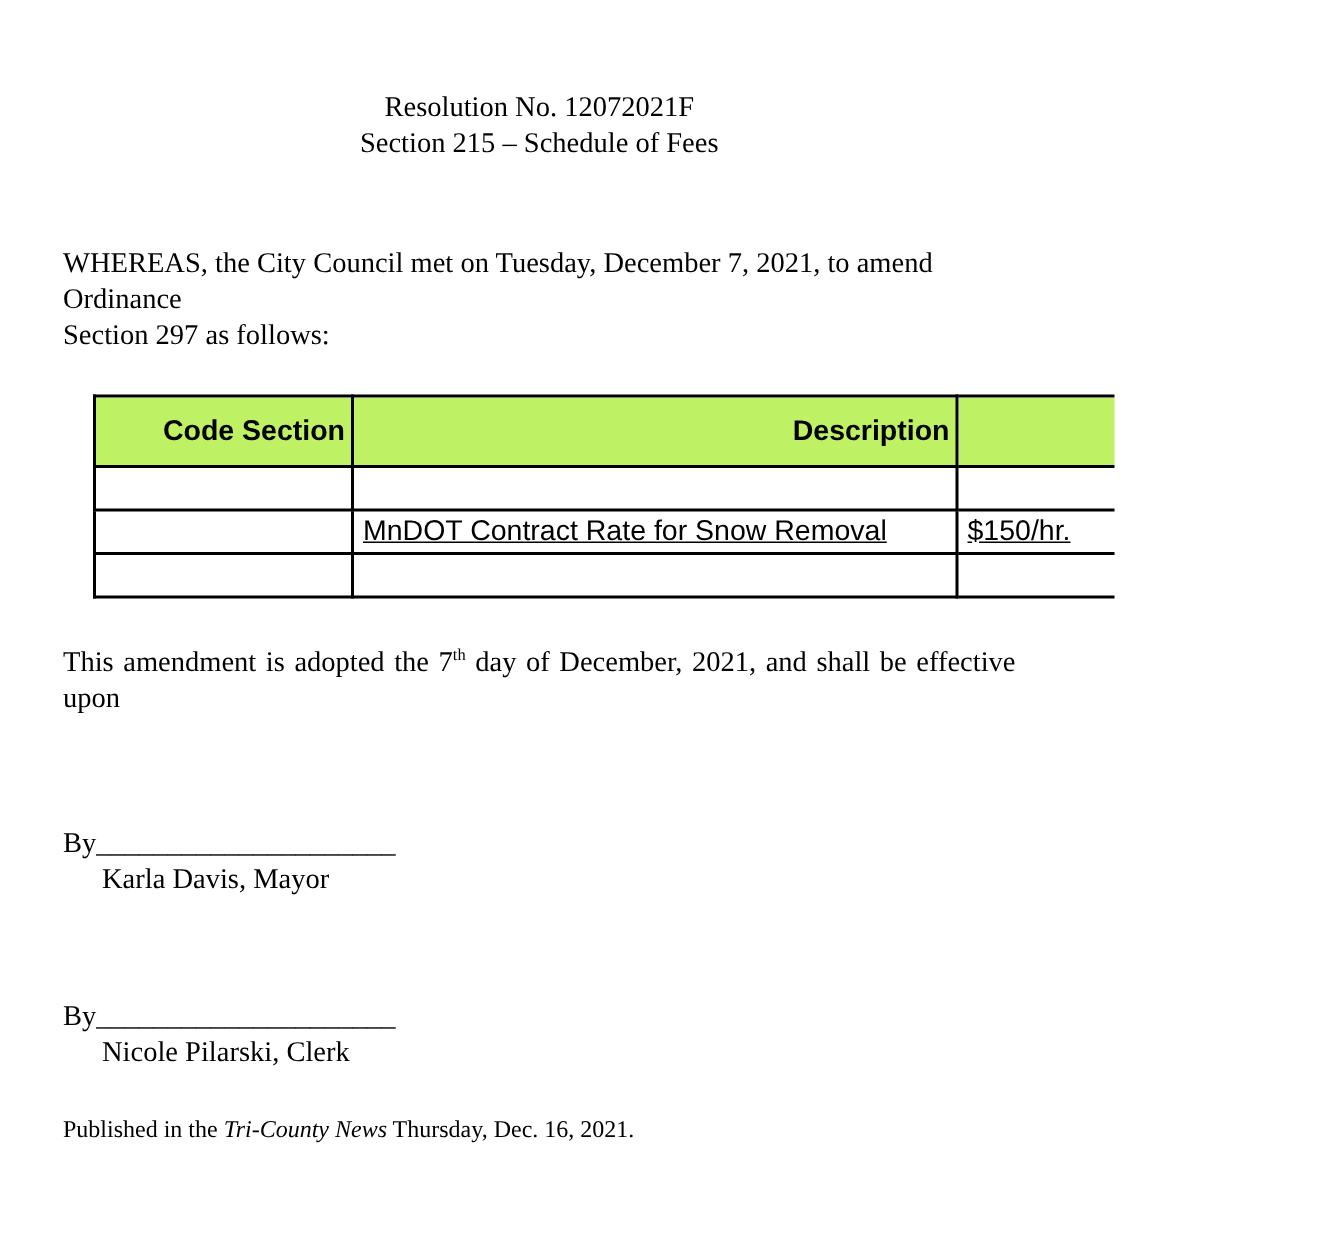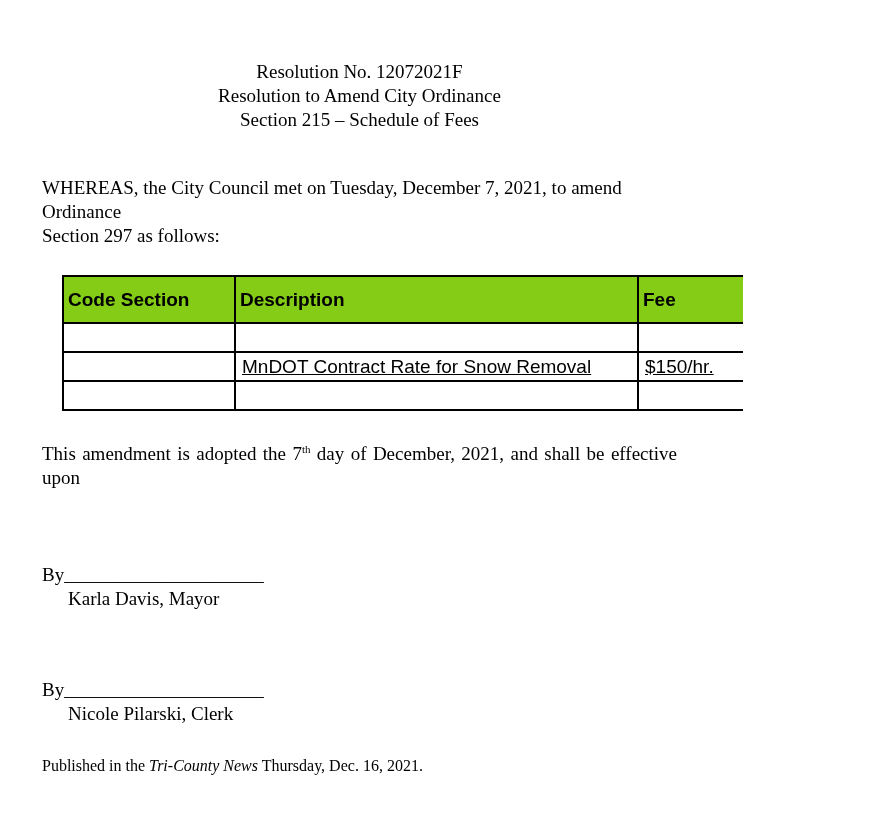--- a/index.html
+++ b/index.html
@@ -15,42 +15,42 @@
     overflow: hidden;
     position: relative;
   }
   .title-block {
     text-align: center;
     line-height: 24px;
     font-weight: normal;
   }
   .title-line { white-space: nowrap; }
   .whereas {
-    margin-top: 44px;
+    margin-top: 56px;
     line-height: 24px;
   }
   .fee-table {
     border-collapse: collapse;
     margin-top: 27px;
     margin-left: 20px;
     font-family: "Liberation Sans", sans-serif;
     font-size: 19px;
     table-layout: fixed;
     width: 738px;
   }
   .fee-table th, .fee-table td {
     border: 2px solid #000000;
     overflow: hidden;
     white-space: nowrap;
   }
   .fee-table th {
-    background: #84cc16;
+    background: #bef264;
     height: 45px;
     font-weight: bold;
-    text-align: left;
+    text-align: right;
     padding: 0 4px;
   }
   .fee-table td {
     height: 25px;
     padding: 1px 6px;
     text-align: left;
     font-weight: normal;
     text-decoration: underline;
   }
   .amendment {
@@ -83,21 +83,20 @@
   }
   .pub-italic { font-style: italic; }
 </style>
 </head>
 <body>
 
 <div class="page">
 
   <div class="title-block">
     <div class="title-line">Resolution No. 12072021F</div>
-    <div class="title-line">Resolution to Amend City Ordinance</div>
     <div class="title-line">Section 215 – Schedule of Fees</div>
   </div>
 
   <div class="whereas">
     <div>WHEREAS, the City Council met on Tuesday, December 7, 2021, to amend Ordinance</div>
     <div>Section 297 as follows:</div>
   </div>
 
   <table class="fee-table">
     <colgroup>

